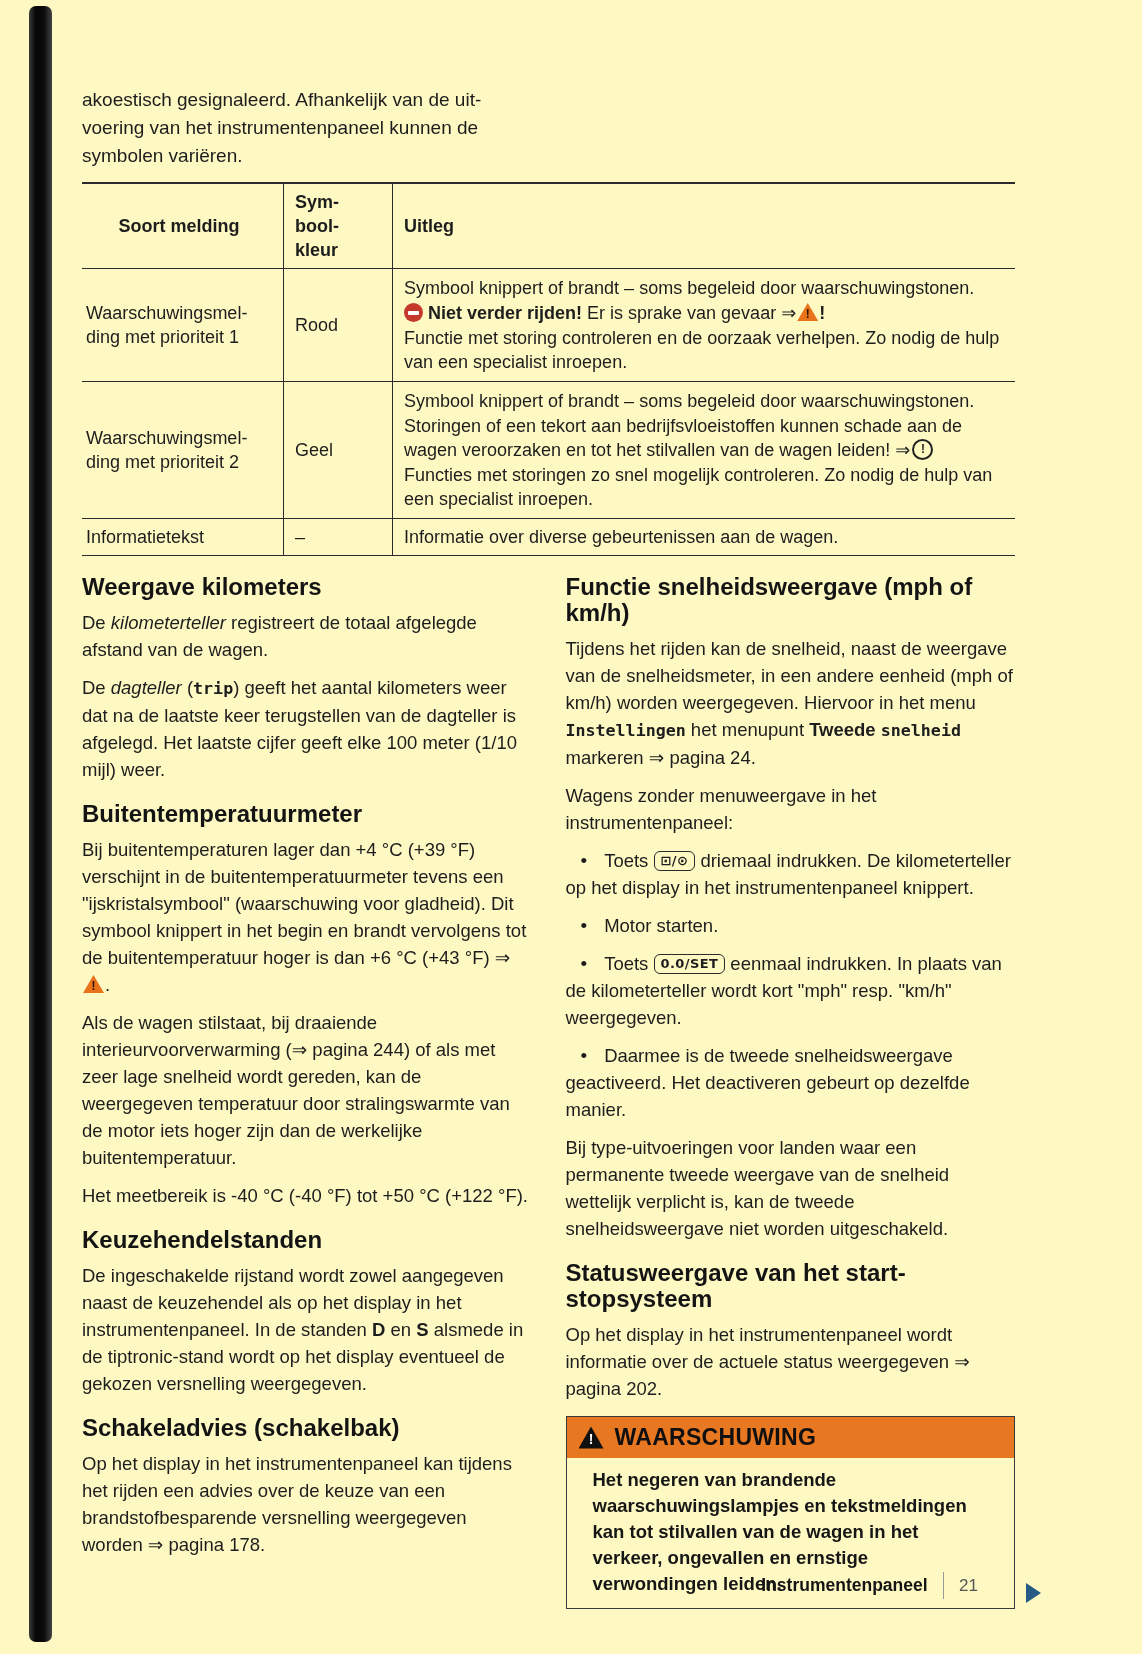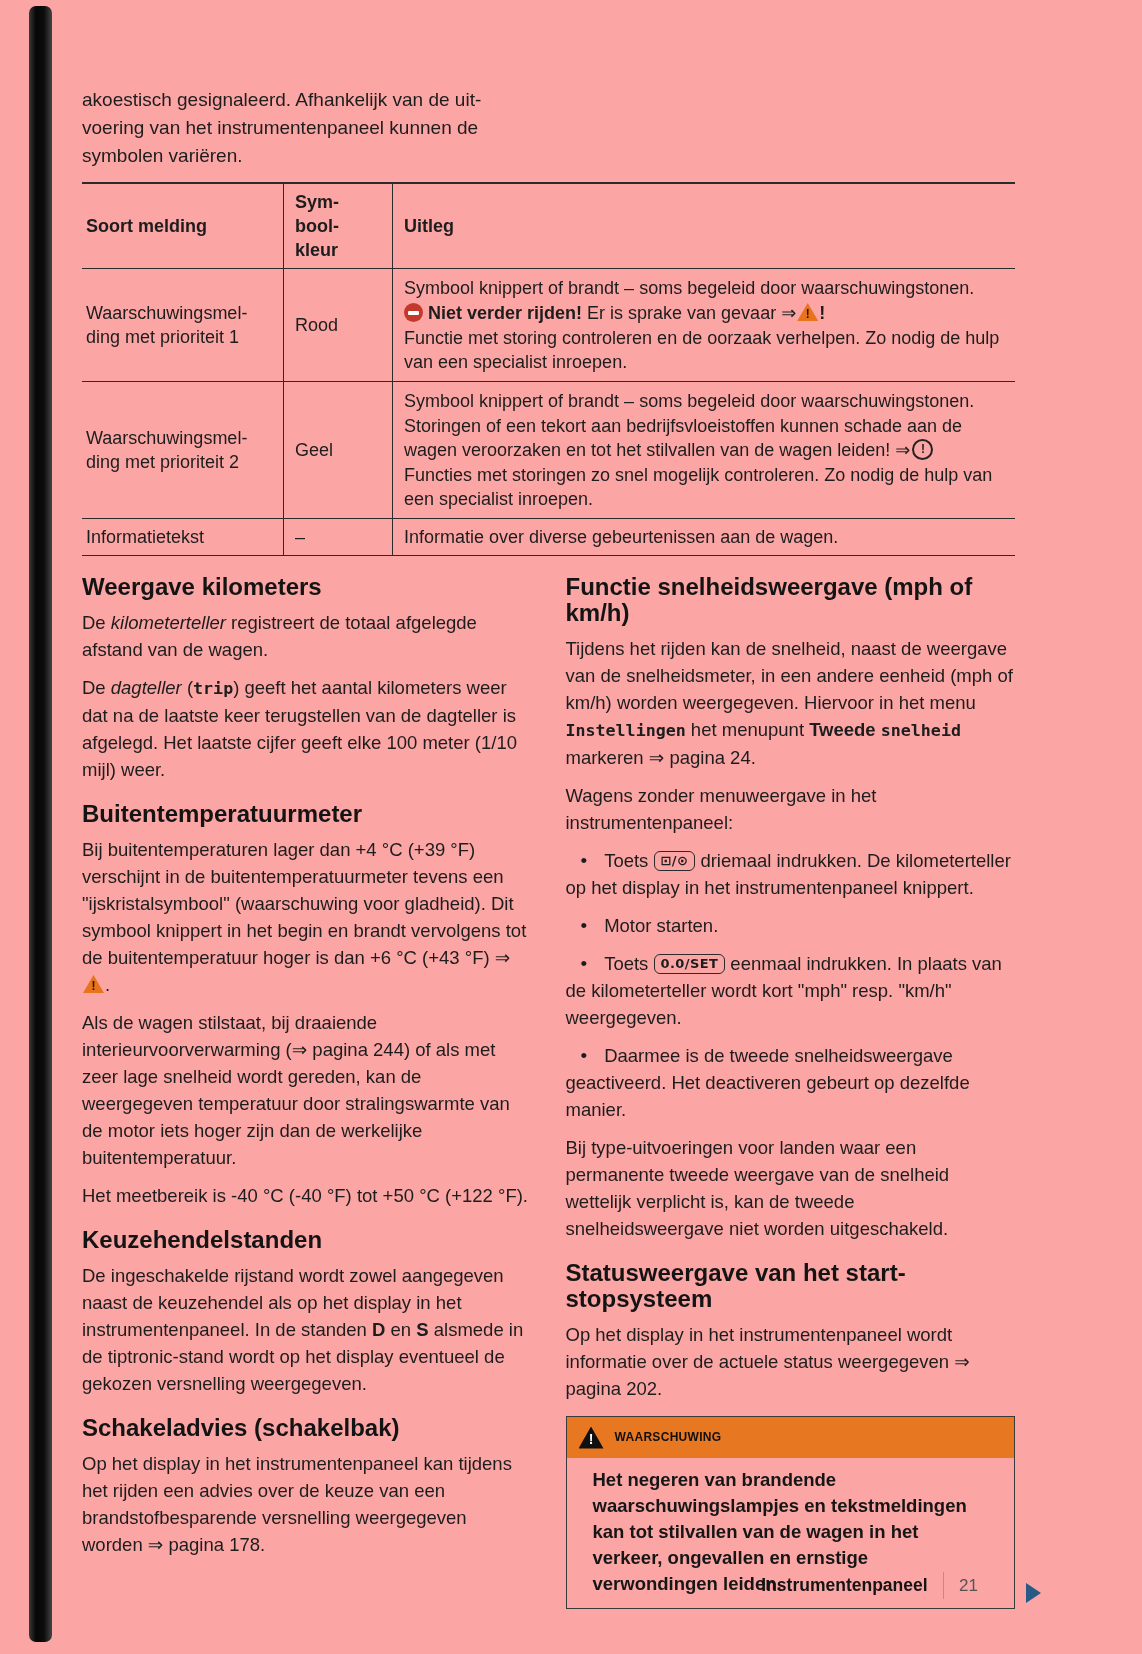--- a/index.html
+++ b/index.html
@@ -1,32 +1,32 @@
 <!DOCTYPE html>
 <html><head>
 <meta charset="utf-8">
 <style>
   html,body{margin:0;padding:0;background:#ffffff;}
-  .page{position:relative;width:1142px;height:1654px;background:#fca5a5;
+  .page{position:relative;width:1142px;height:1654px;background:#fef9c3;
         font-family:"Liberation Sans",sans-serif;color:#1d1d1d;overflow:hidden;}
   .spine{position:absolute;left:29px;top:6px;width:23px;height:1636px;border-radius:7px;
          background:linear-gradient(90deg,#3a3a3a 0%,#060606 30%,#0c0c0c 65%,#444 100%);}
   .content{position:absolute;left:82px;top:86px;width:933px;}
   .prelines{white-space:pre-line;}
   .intro{font-size:19px;line-height:28px;margin:0;}
 
   
   table.symtab{width:100%;border-collapse:collapse;margin-top:12px;
                border-top:2px solid #2b2b2b;border-bottom:1.5px solid #2b2b2b;
                font-size:18px;line-height:24px;}
   table.symtab th,table.symtab td{border-left:1.5px solid #2b2b2b;padding:6px 11px;}
   table.symtab th:first-child,table.symtab td:first-child{border-left:none;padding-left:4px;}
   table.symtab thead tr{border-bottom:1.5px solid #2b2b2b;}
   table.symtab tbody tr + tr{border-top:1.5px solid #2b2b2b;}
-  th.c1{width:186px;text-align:left;font-weight:700;vertical-align:middle;}
+  th.c1{width:186px;text-align:center;font-weight:700;vertical-align:middle;}
   th.c2{width:86px;text-align:left;font-weight:700;vertical-align:middle;}
   th.c3{text-align:left;font-weight:700;vertical-align:middle;}
   td.c1{vertical-align:middle;}
   td.c2{vertical-align:middle;}
   td.c3{vertical-align:top;}
   td.c3 .uline{margin:1px 0;}
 
   
   .stop-icon{display:inline-block;width:19px;height:19px;border-radius:50%;background:#c4392b;
              position:relative;vertical-align:-3px;margin-right:5px;}
@@ -54,21 +54,21 @@
        font-size:13px;font-weight:700;line-height:17px;vertical-align:2px;letter-spacing:0.4px;
        font-family:"DejaVu Sans",sans-serif;text-indent:0;}
 
   
   .warnbox{position:relative;margin-top:14px;border:1.5px solid #3a3a3a;}
   .warnhead{background:#e87721;display:flex;align-items:center;padding:7px 12px;}
   .warnhead-tri{display:inline-block;width:25px;height:22px;background:#101010;
                 clip-path:polygon(50% 0,100% 100%,0 100%);position:relative;margin-right:11px;flex:0 0 auto;}
   .warnhead-tri::after{content:"!";position:absolute;left:0;right:0;bottom:0;text-align:center;
                        font-size:14px;font-weight:700;color:#fff;line-height:20px;}
-  .warnhead-title{font-size:12px;font-weight:700;color:#101010;letter-spacing:0.3px;}
+  .warnhead-title{font-size:23px;font-weight:700;color:#101010;letter-spacing:0.3px;}
   .warnbody{padding:9px 26px 11px;}
   .warnbody p{margin:0;font-weight:700;font-size:18.5px;line-height:26px;color:#161616;}
   .cont-arrow{position:absolute;right:-27px;bottom:5px;width:0;height:0;
               border-left:15px solid #285a86;border-top:10px solid transparent;border-bottom:10px solid transparent;}
 
   
   .footer{position:absolute;top:1572px;right:164px;display:flex;align-items:center;gap:15px;}
   .f-section{font-weight:700;font-size:17.5px;color:#141414;}
   .f-sep{width:1.5px;height:27px;background:#9a9a9a;}
   .f-page{font-size:17px;color:#555;}

